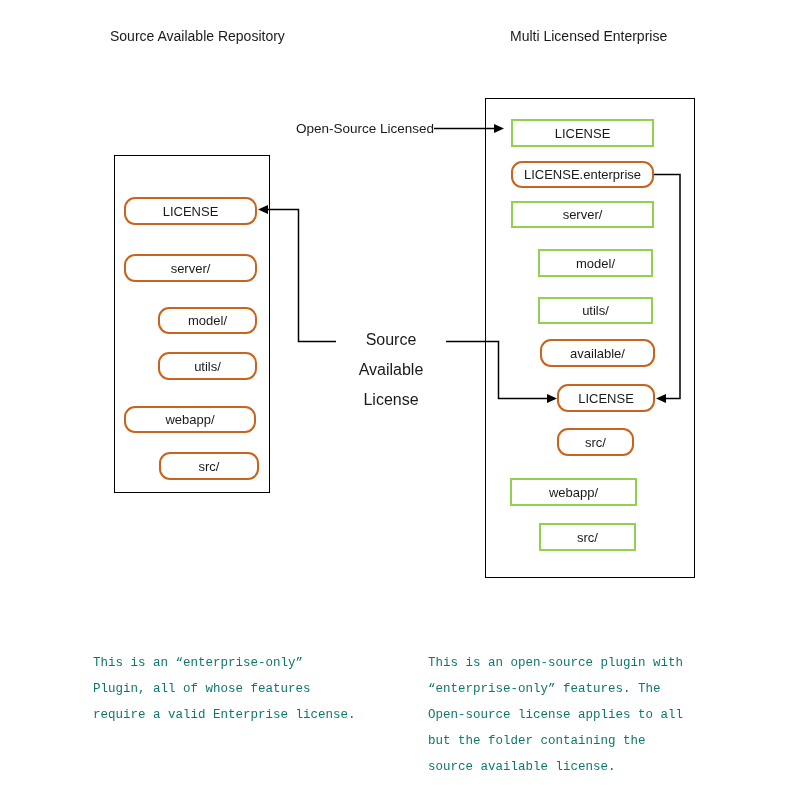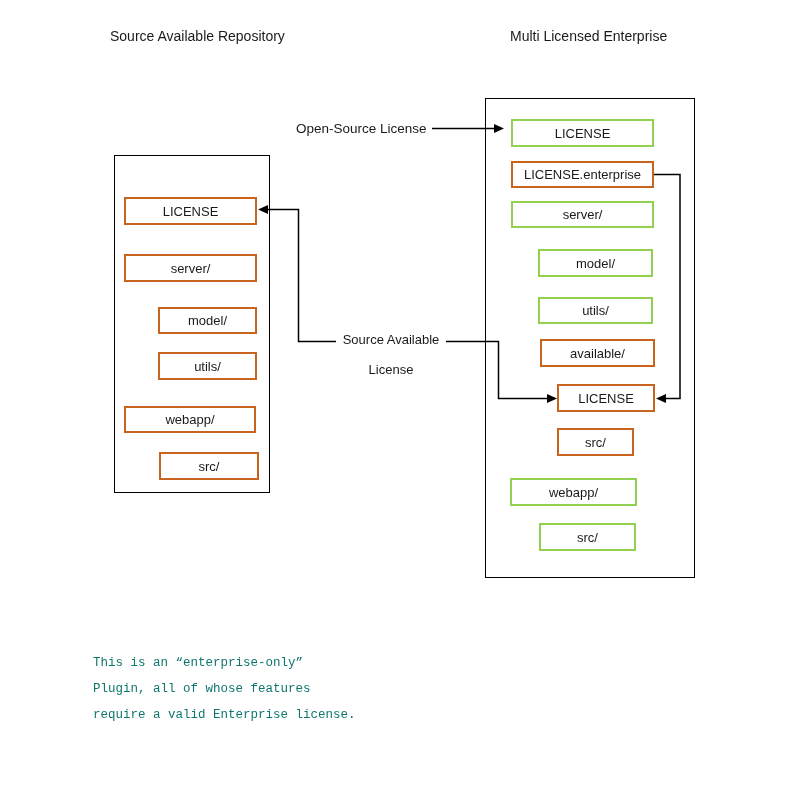--- a/index.html
+++ b/index.html
@@ -37,39 +37,39 @@
     box-sizing: border-box;
     border: 2px solid;
     background: #ffffff;
     display: flex;
     align-items: center;
     justify-content: center;
     font-size: 13px;
     color: #1a1a1a;
     white-space: nowrap;
   }
-  .orange { border-color: var(--source-available-border, #C8641E); }
+  .orange { border-color: var(--source-available-border, #C8641E); border-radius: 11px; }
   .green  { border-color: var(--open-source-border, #92D050); }
   .repo-title {
     position: absolute;
     font-size: 14px;
     color: #1a1a1a;
     white-space: nowrap;
   }
   .connector-label {
     position: absolute;
     font-size: 13.5px;
     color: #1a1a1a;
     white-space: nowrap;
     background: #ffffff;
   }
   .connector-label.two-line {
     white-space: pre-line;
     text-align: center;
-    font-size: 13px;
+    font-size: 16px;
     line-height: 30px;
     width: 110px;
   }
   .caption {
     position: absolute;
     font-family: "Liberation Mono", monospace;
     font-size: 12.5px;
     line-height: 26px;
     color: #0f766e;
     white-space: pre-line;
@@ -116,21 +116,26 @@
   <div class="box orange" style="left:511px; top:161px; width:143px; height:27px;">LICENSE.enterprise</div>
   <div class="box green" style="left:511px; top:201px; width:143px; height:27px;">server/</div>
   <div class="box green" style="left:538px; top:249px; width:115px; height:28px;">model/</div>
   <div class="box green" style="left:538px; top:297px; width:115px; height:27px;">utils/</div>
   <div class="box orange" style="left:540px; top:339px; width:115px; height:28px;">available/</div>
   <div class="box orange" style="left:557px; top:384px; width:98px; height:28px;">LICENSE</div>
   <div class="box orange" style="left:557px; top:428px; width:77px; height:28px;">src/</div>
   <div class="box green" style="left:510px; top:478px; width:127px; height:28px;">webapp/</div>
   <div class="box green" style="left:539px; top:523px; width:97px; height:28px;">src/</div>
 
-  <div class="connector-label" style="left:296px; top:121px;">Open-Source License</div>
+  <div class="connector-label" style="left:296px; top:121px;">Open-Source Licensed</div>
   <div class="connector-label two-line" style="left:336px; top:325px;">Source Available
 License</div>
 
   <div class="caption" style="left:93px; top:650px; width:285px;">This is an “enterprise-only”
 Plugin, all of whose features
 require a valid Enterprise license.</div>
+  <div class="caption" style="left:428px; top:650px; width:300px;">This is an open-source plugin with
+“enterprise-only” features. The
+Open-source license applies to all
+but the folder containing the
+source available license.</div>
 
 </div>
 
 </body></html>

